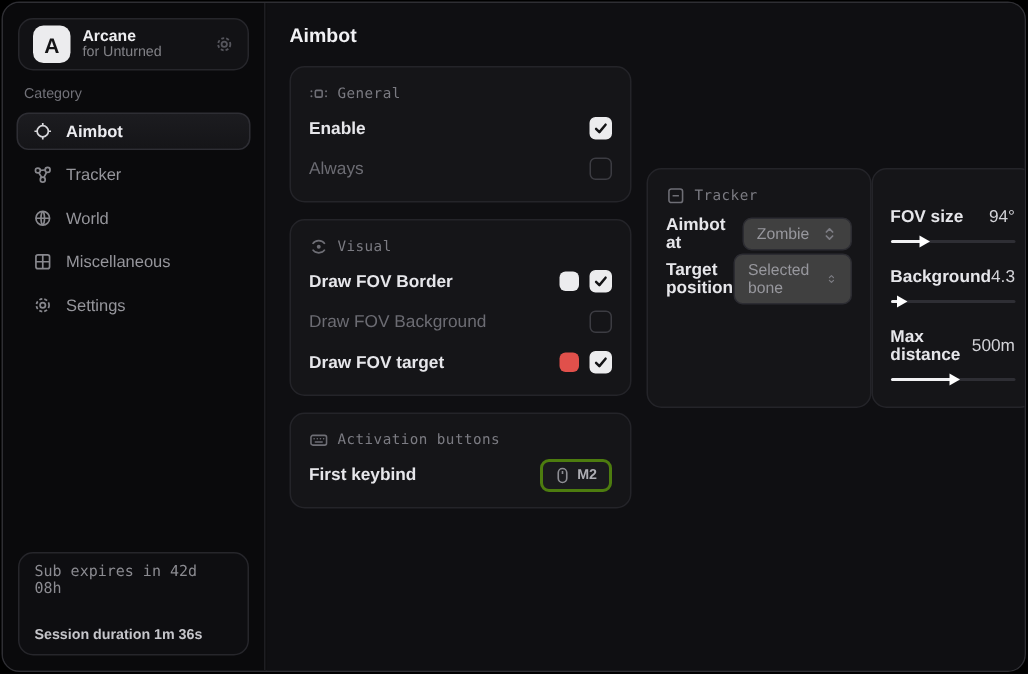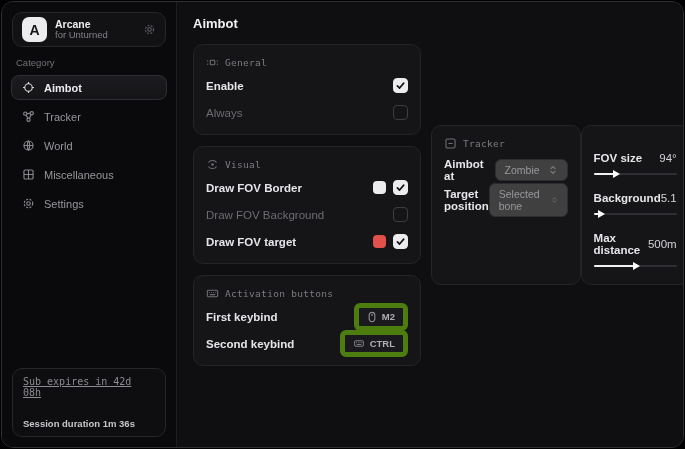--- a/index.html
+++ b/index.html
@@ -38,21 +38,21 @@
   .nav-item.active {
     background:linear-gradient(180deg,#1c1c20,#151518);
     border-color:#2e2e34; color:#ececf0; font-weight:600;
   }
   .nav-item.active .nicon { color:#d8d8dc; }
   .status-card {
     position:absolute; left:10px; right:10px; bottom:10px;
     border:1px solid #26262b; border-radius:10px; background:#0e0e11;
     padding:7px 10px;
   }
-  .status-line1 { font-family:"DejaVu Sans Mono",monospace; font-size:10px; color:#8b8b91;text-decoration:underline; }
+  .status-line1 { font-family:"DejaVu Sans Mono",monospace; font-size:10px; color:#8b8b91; }
   .status-line2 { font-size:9.5px; font-weight:700; color:#c6c6cb; margin-top:20px; }
   
   .main { position:absolute; left:176px; top:0; right:0; bottom:0; background:#0f0f12; padding:14px 15px; }
   .page-title { color:#f1f1f4; font-size:13px; font-weight:700; }
   .columns { display:flex; gap:10px; margin-top:13px; align-items:center; }
   .col-left { width:240px; display:flex; flex-direction:column; gap:11px; }
   .col-right { width:237px; display:flex; flex-direction:row; }
   .card {
     background:#151518; border:1px solid #242429; border-radius:10px;
     padding:9px 12px 11px;
@@ -65,21 +65,21 @@
   .row-label.dim { color:#6c6c73; font-weight:500; }
   .ctrl-group { display:flex; align-items:center; gap:7px; }
   .checkbox {
     width:15px; height:15px; border-radius:4px; border:1.5px solid #3c3c42;
     display:flex; align-items:center; justify-content:center; cursor:pointer; background:transparent;
   }
   .checkbox.checked { background:#ececee; border-color:#ececee; }
   .swatch { width:13px; height:13px; border-radius:4px; cursor:pointer; }
   .kbd-btn {
     display:inline-flex; align-items:center; gap:5px;
-    background:#1a1a1e; border:5px solid #4d7c0f; border-radius:6px;
+    background:#1a1a1e; border:2px solid #4d7c0f; border-radius:6px;
     padding:3px 8px; color:#aeaeb4; font-size:9.5px; font-weight:600; cursor:pointer;
   }
   .kbd-btn svg { color:#8e8e94; }
   .dropdown {
     display:inline-flex; align-items:center; gap:8px;
     background:#404040; border:1px solid #2c2c32; border-radius:6px;
     padding:4px 9px; color:#97979d; font-size:10.5px; cursor:pointer;
   }
   .dropdown svg { color:#7c7c83; }
   .slider-group { margin-top:17px; }
@@ -251,30 +251,20 @@
           <div class="row">
             <span class="row-label">First keybind</span>
             <span class="kbd-btn">
               <svg width="10" height="12" viewBox="0 0 12 14" fill="none" stroke="currentColor" stroke-width="1.3">
                 <rect x="2.6" y="1.4" width="6.8" height="11.2" rx="3.4"></rect>
                     <path d="M6 3.4v2.4"></path>
               </svg>
               <span>M2</span>
             </span>
           </div>
-          <div class="row">
-            <span class="row-label">Second keybind</span>
-            <span class="kbd-btn">
-              <svg width="12" height="11" viewBox="0 0 16 16" fill="none" stroke="currentColor" stroke-width="1.3">
-                <rect x="1.6" y="4" width="12.8" height="8" rx="1.6"></rect>
-                <path d="M4.2 6.8h.01M6.8 6.8h.01M9.4 6.8h.01M12 6.8h.01M5.2 9.4h5.6" stroke-linecap="round"></path>
-              </svg>
-              <span>CTRL</span>
-            </span>
-          </div>
         </div>
       </div>
 
       <div class="col-right">
 
         <div class="card">
           <div class="sec-head">
             <svg width="13" height="13" viewBox="0 0 16 16" fill="none" stroke="currentColor" stroke-width="1.3">
               <rect x="2.4" y="2.4" width="11.2" height="11.2" rx="2"></rect>
                   <path d="M5.4 8h5.2"></path>
@@ -310,21 +300,21 @@
             </div>
             <div class="slider-track">
               <div class="slider-fill" style="width: 26%;"></div>
               <div class="slider-thumb" style="left: 26%;"></div>
             </div>
           </div>
 
           <div class="slider-group">
             <div class="slider-head">
               <span class="row-label">Background</span>
-              <span class="slider-value">5.1</span>
+              <span class="slider-value">4.3</span>
             </div>
             <div class="slider-track">
               <div class="slider-fill" style="width: 8%;"></div>
               <div class="slider-thumb" style="left: 8%;"></div>
             </div>
           </div>
 
           <div class="slider-group">
             <div class="slider-head">
               <span class="row-label">Max distance</span>

